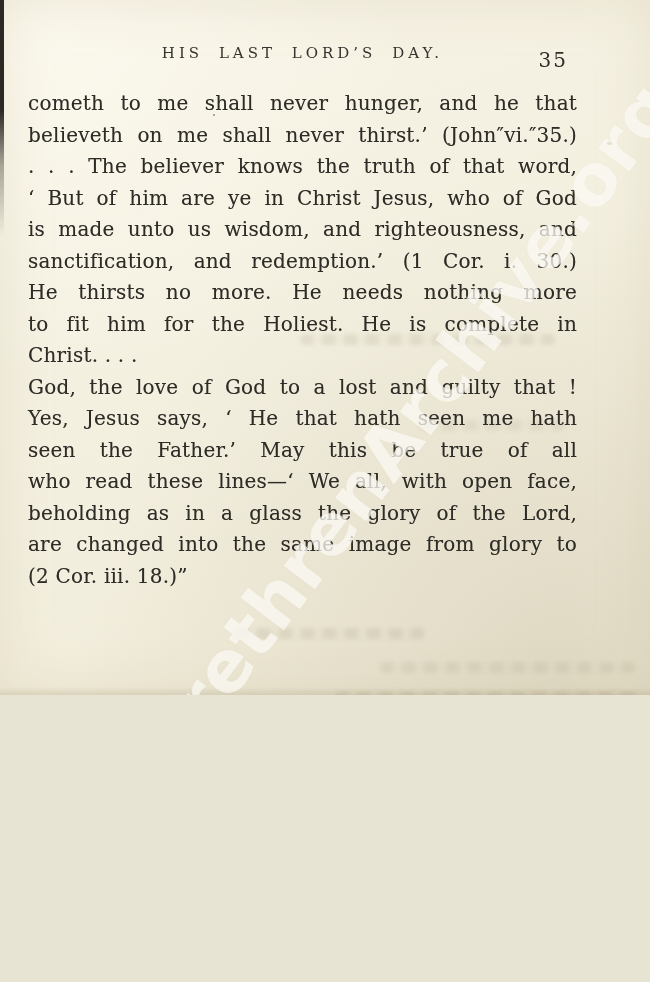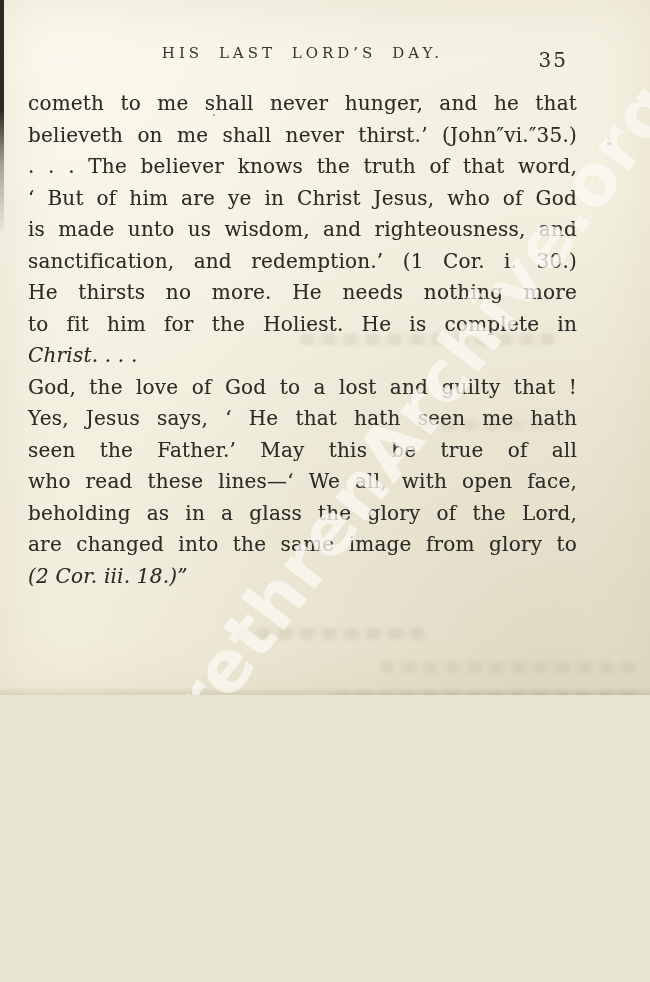--- a/index.html
+++ b/index.html
@@ -41,21 +41,21 @@
     position:absolute;left:28px;width:549px;top:88px;
     z-index:2;
   }
   .para{margin:0;}
   .line{
     font-size:20px;line-height:31.5px;color:#2e2c27;
     letter-spacing:0.2px;
     text-align:justify;text-align-last:justify;
     text-shadow:0 0 0.6px rgba(46,44,39,0.35);
   }
-  .line.short{text-align:center;text-align-last:left;font-style:italic;}
+  .line.short{text-align:center;text-align-last:left;}
   .line.ind1{text-indent:16px;}
   .line.ind2{text-indent:24px;}
   .section-heading{
     position:absolute;left:28px;width:549px;top:710px;
     text-align:center;
     font-size:14.5px;letter-spacing:3.5px;word-spacing:6px;
     color:#38362f;z-index:2;
   }
   .block3{
     position:absolute;left:28px;width:549px;top:759px;z-index:2;

